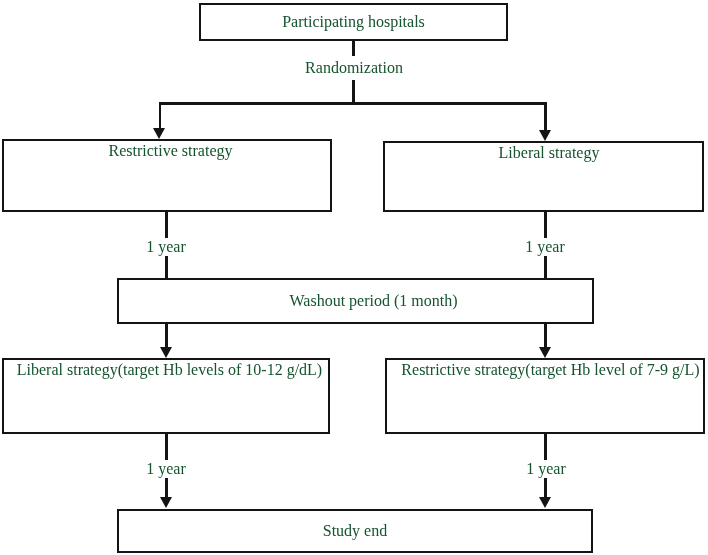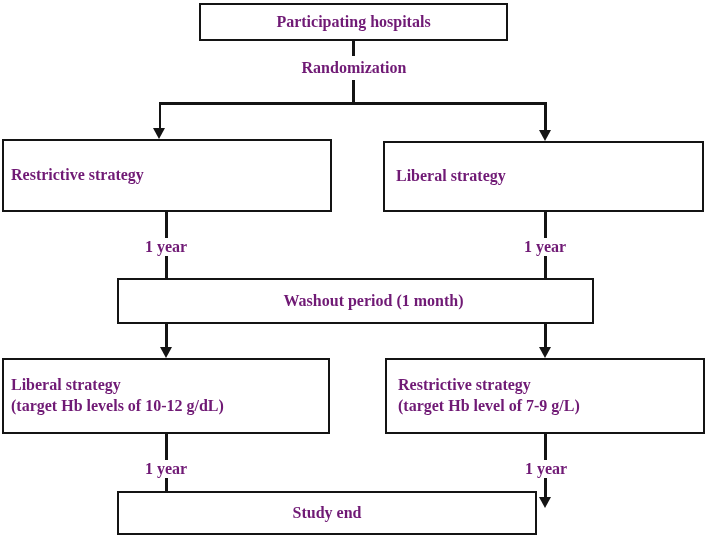--- a/index.html
+++ b/index.html
@@ -2,41 +2,41 @@
 <html><head>
 <meta charset="utf-8">
 <style>
   html, body { margin: 0; padding: 0; background: #ffffff; }
   .canvas {
     position: relative;
     width: 708px;
     height: 555px;
     background: #ffffff;
     font-family: "Liberation Serif", "DejaVu Serif", serif;
-    font-weight: bold;
-    color: #701a75;
+    font-weight: normal;
+    color: #14532d;
     overflow: hidden;
   }
   .box {
     position: absolute;
     box-sizing: border-box;
     border: 2px solid #141414;
     background: #ffffff;
     font-size: 16px;
     line-height: 1.3;
   }
   .box.center {
     display: flex;
     align-items: center;
     justify-content: center;
     text-align: center;
   }
   .box.twoline {
     display: flex;
-    flex-direction: column;
+    flex-direction: row;
     justify-content: center;
     align-items: flex-start;
     text-align: left;
   }
   .vline { position: absolute; width: 2.5px; background: #141414; }
   .hline { position: absolute; height: 2.5px; background: #141414; }
   .arrowhead {
     position: absolute;
     width: 0; height: 0;
     border-left: 6.5px solid transparent;
@@ -97,21 +97,21 @@
   <div class="box twoline" style="left:2px; top:358px; width:328px; height:76px; padding-left:7px;">
     <div>Liberal strategy</div>
     <div>(target Hb levels of 10-12 g/dL)</div>
   </div>
 
   <div class="box twoline" style="left:385px; top:358px; width:320px; height:76px; padding-left:11px;">
     <div>Restrictive strategy</div>
     <div>(target Hb level of 7-9 g/L)</div>
   </div>
 
-  <div class="box center" style="left:117px; top:491px; width:420px; height:44px;">
+  <div class="box center" style="left:117px; top:509px; width:476px; height:44px;">
     <span>Study end</span>
   </div>
 
   <div class="clabel" style="left:354px; top:59px;">Randomization</div>
 
   <div class="clabel" style="left:166px; top:238px;">1 year</div>
   <div class="clabel" style="left:545px; top:238px;">1 year</div>
 
   <div class="clabel" style="left:166px; top:460px;">1 year</div>
   <div class="clabel" style="left:546px; top:460px;">1 year</div>

